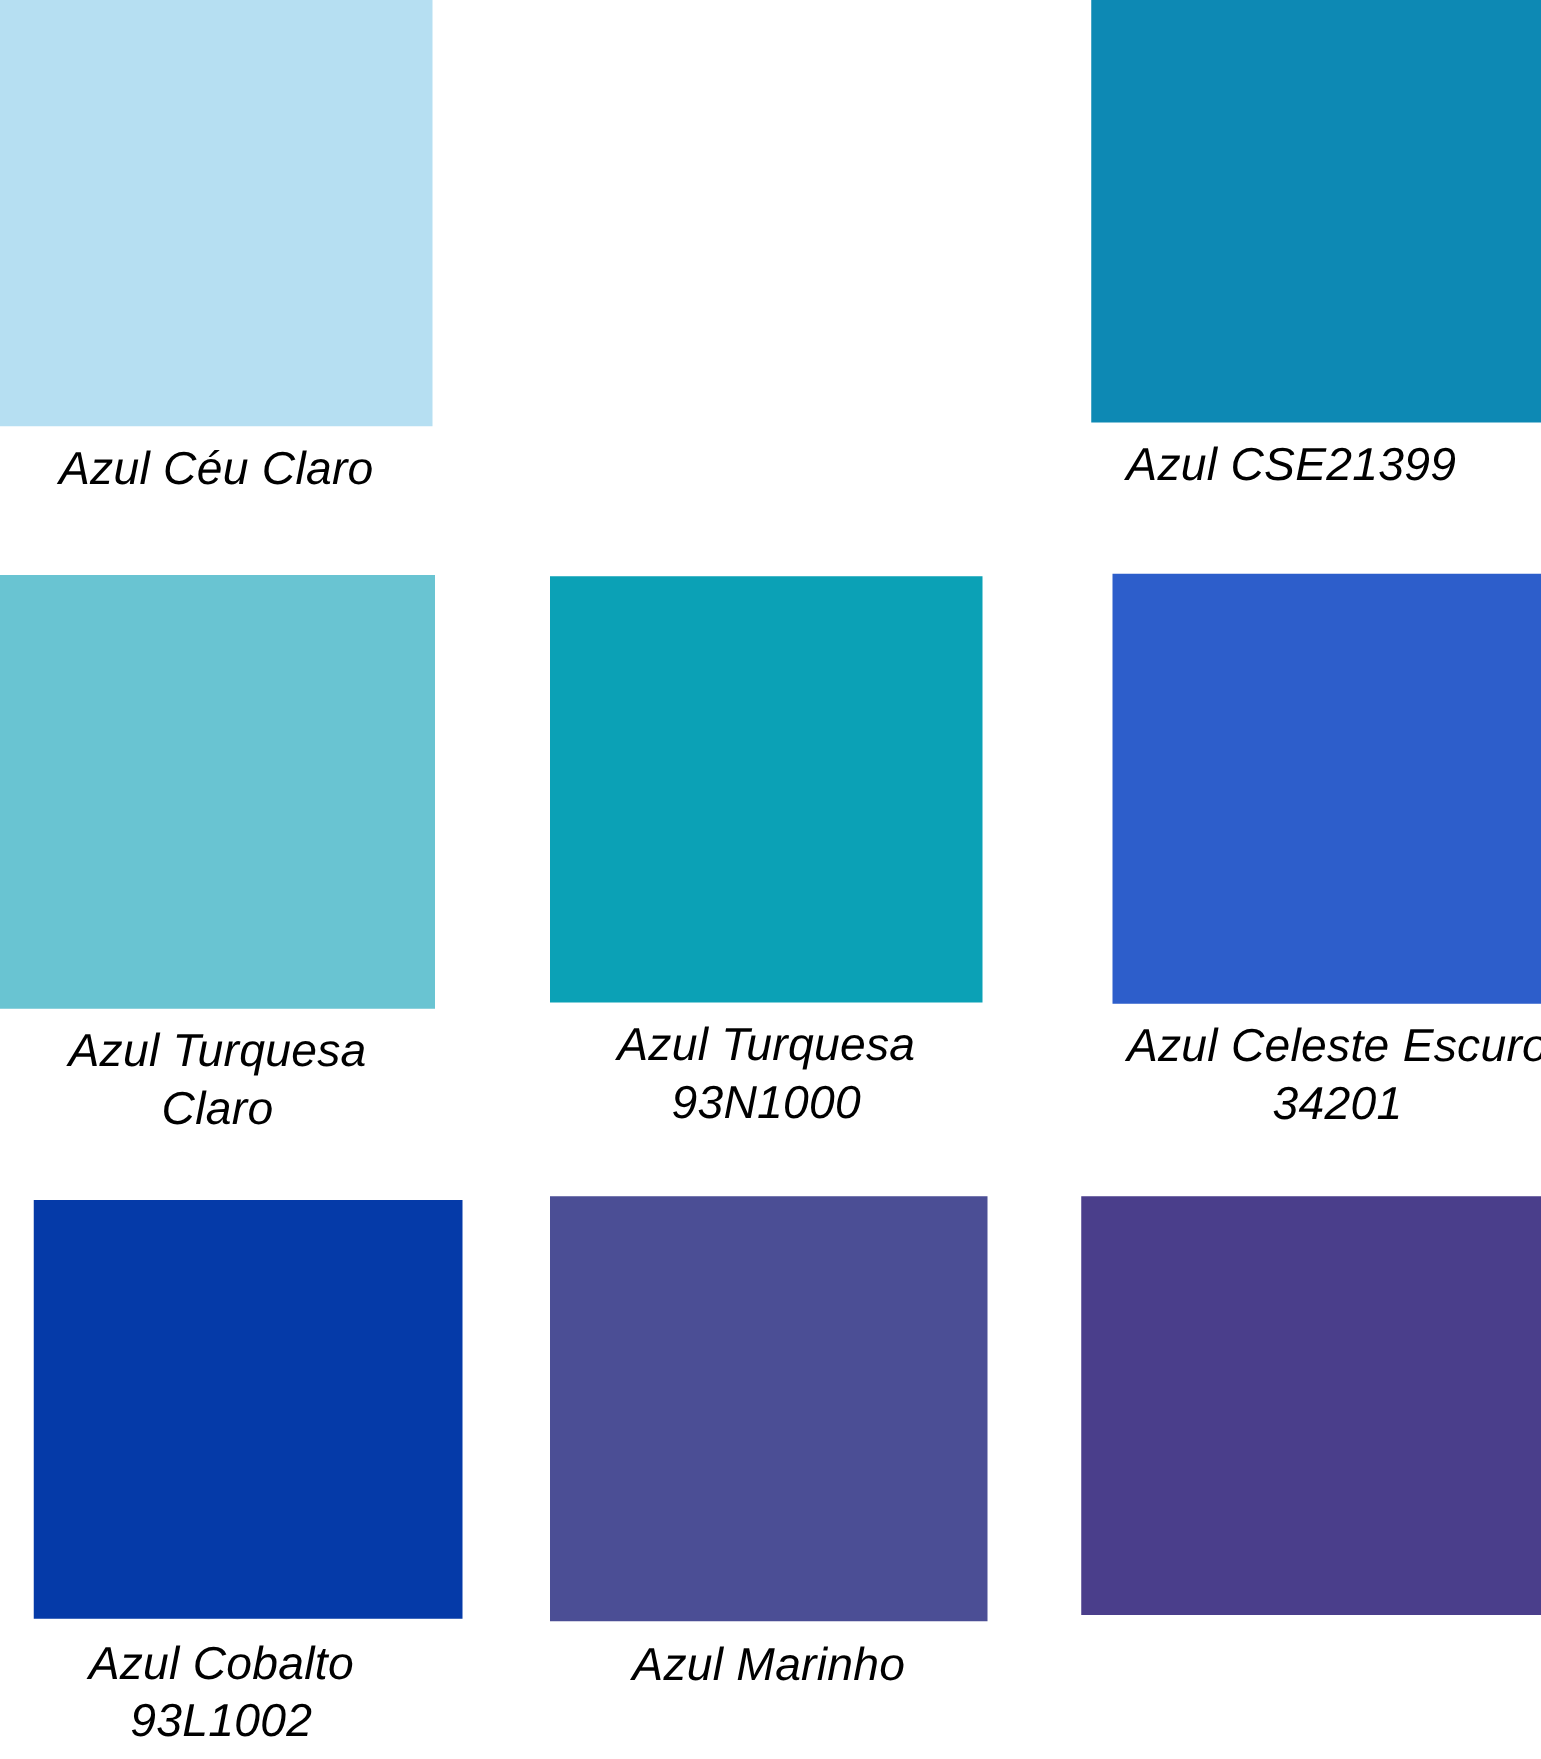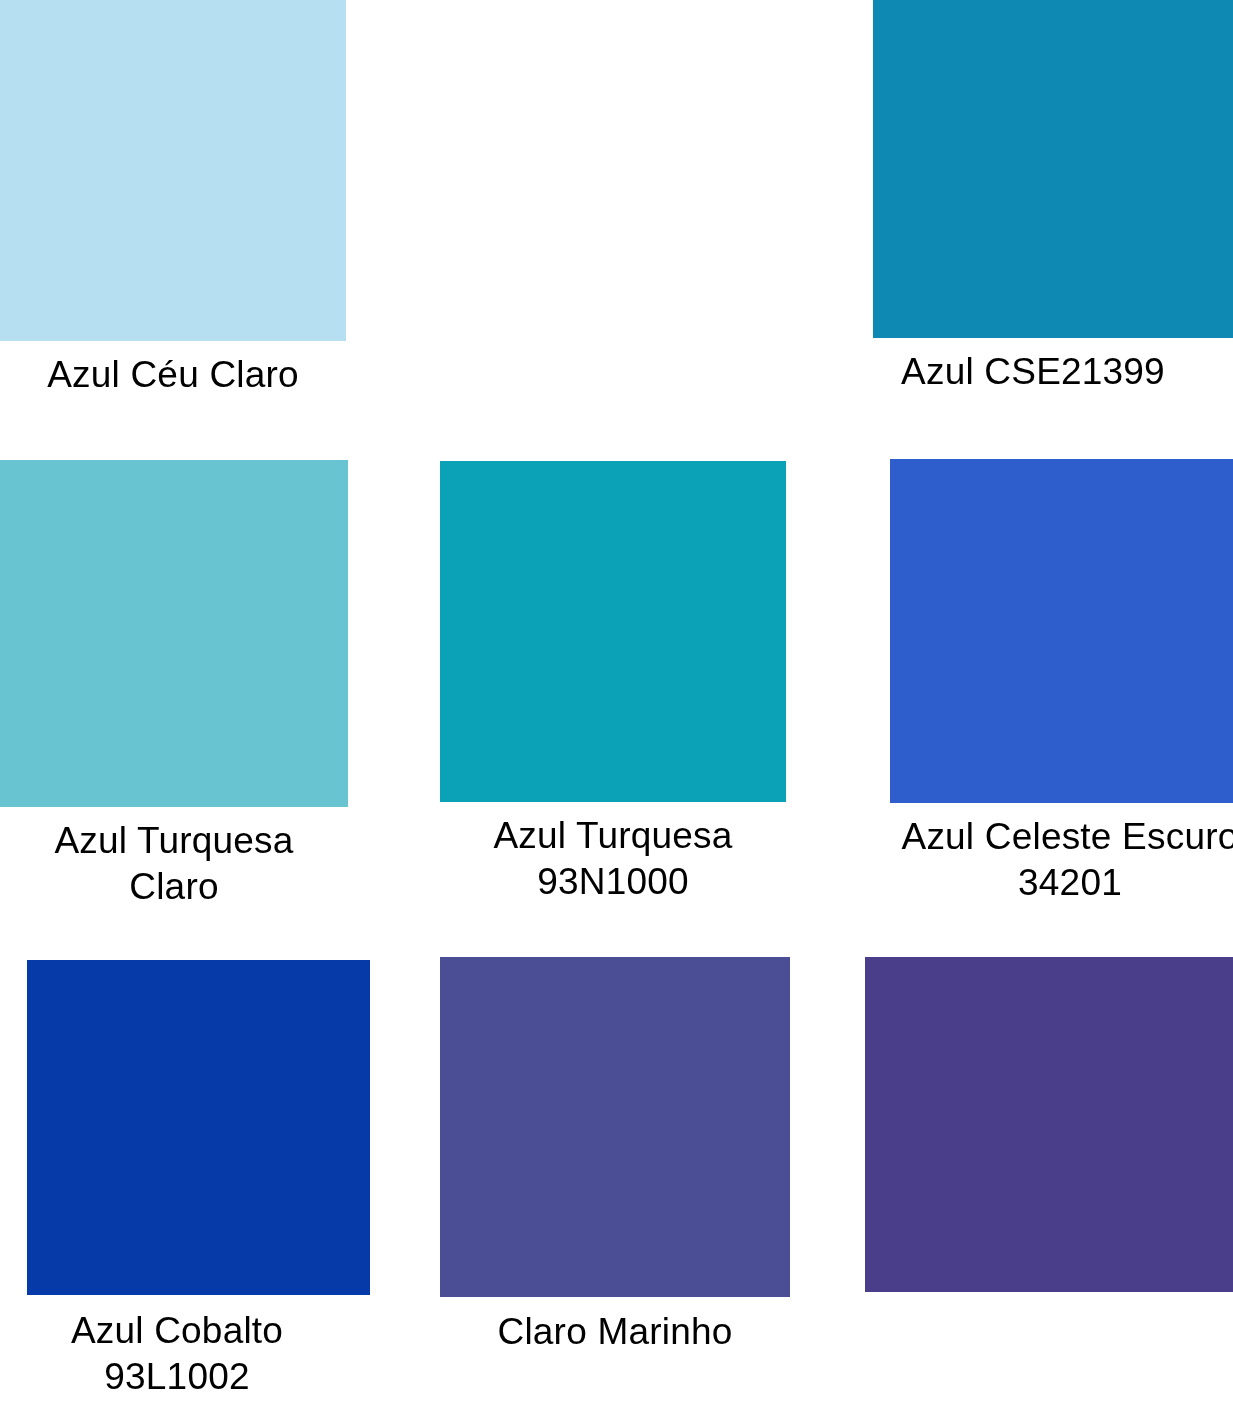--- a/index.html
+++ b/index.html
@@ -36,20 +36,21 @@
   .caption {
     position: absolute;
     left: 0;
     width: 100%;
     text-align: center;
     font-size: 37px;
     line-height: 46px;
     letter-spacing: 0.2px;
     color: #000000;
     white-space: pre-line;
+    font-style: italic;
   }
 
   
   #cell-0-0 { left: 0px;    top: 0px; width: 346px; height: 410px; }
   #cell-0-0 .swatch { width: 346px; height: 341px; }
   #cell-0-0 .caption { top: 352px; }
 
   #cell-0-1 { left: 435px;  top: 0px; width: 348px; height: 410px; }
   #cell-0-1 .swatch { width: 348px; height: 341px; }
   #cell-0-1 .caption { top: 352px; }
@@ -119,20 +120,20 @@
   </div>
 
   <div class="cell" id="cell-2-0">
     <div class="swatch" style="background-color: rgb(5, 58, 168);"></div>
     <div class="caption">Azul Cobalto
 93L1002</div>
   </div>
 
   <div class="cell" id="cell-2-1">
     <div class="swatch" style="background-color: rgb(75, 78, 149);"></div>
-    <div class="caption">Claro Marinho</div>
+    <div class="caption">Azul Marinho</div>
   </div>
 
   <div class="cell" id="cell-2-2">
     <div class="swatch" style="background-color: rgb(74, 62, 139);"></div>
   </div>
 
 </div>
 
 </body></html>

